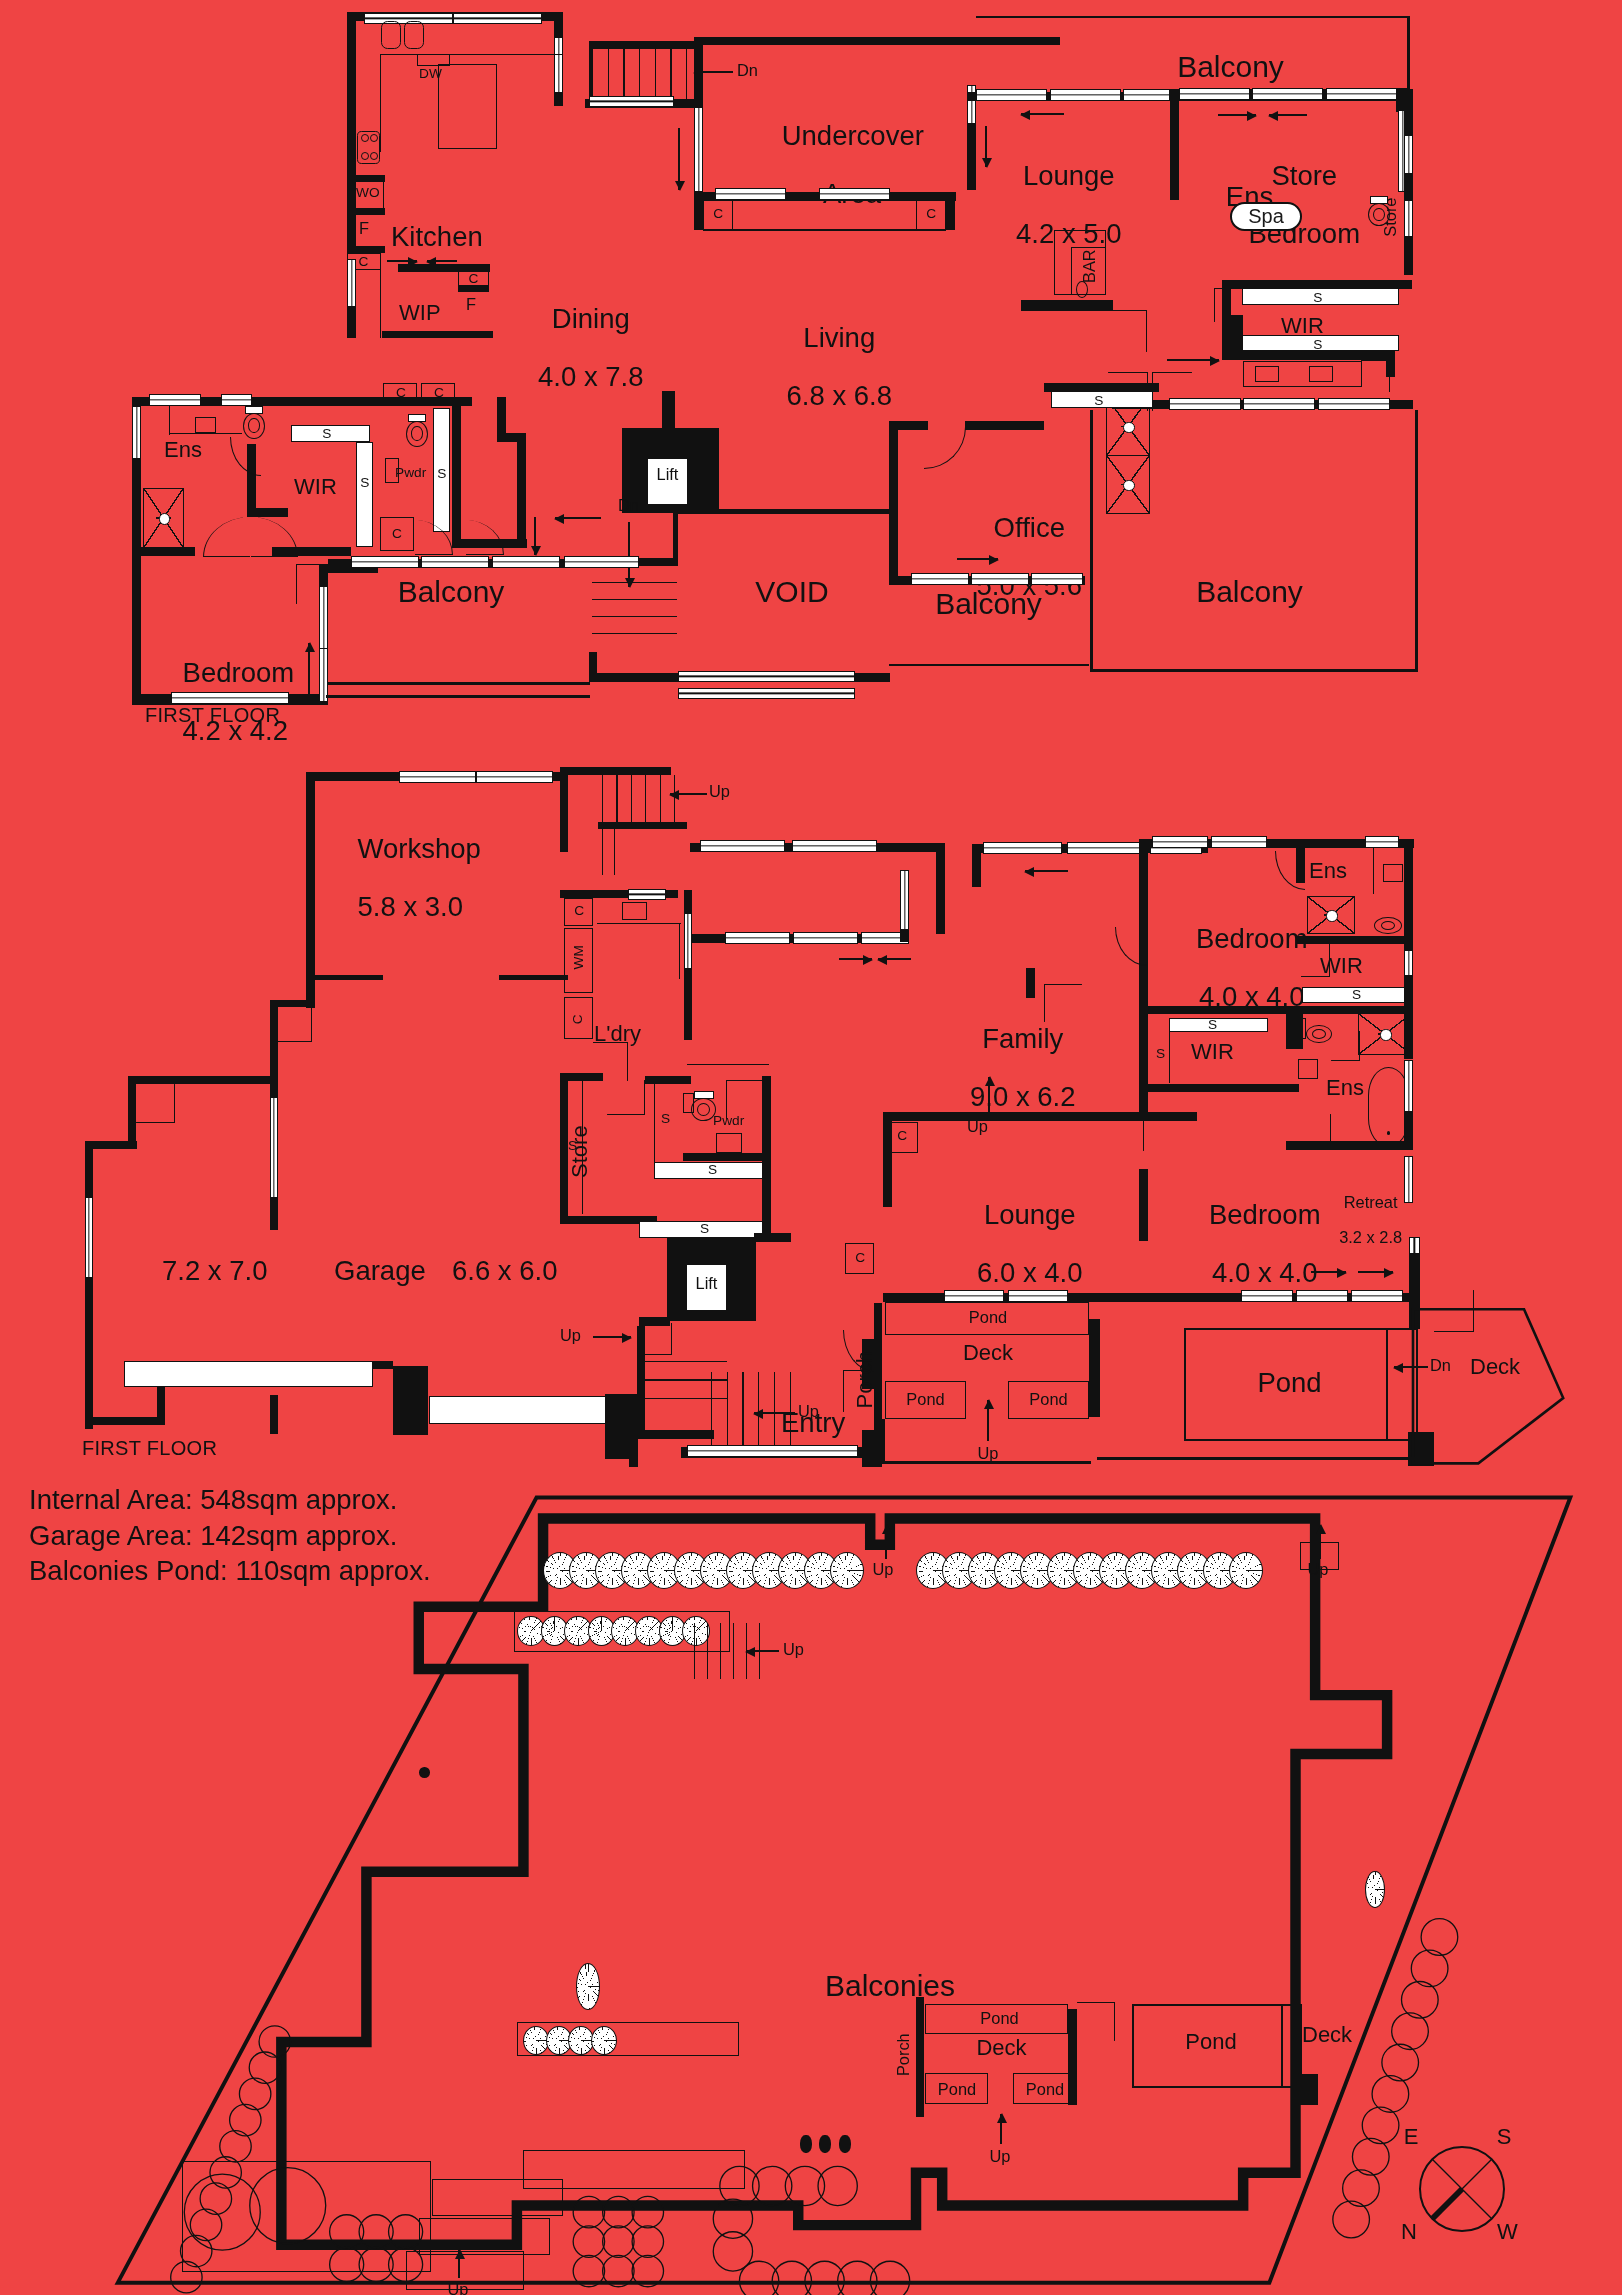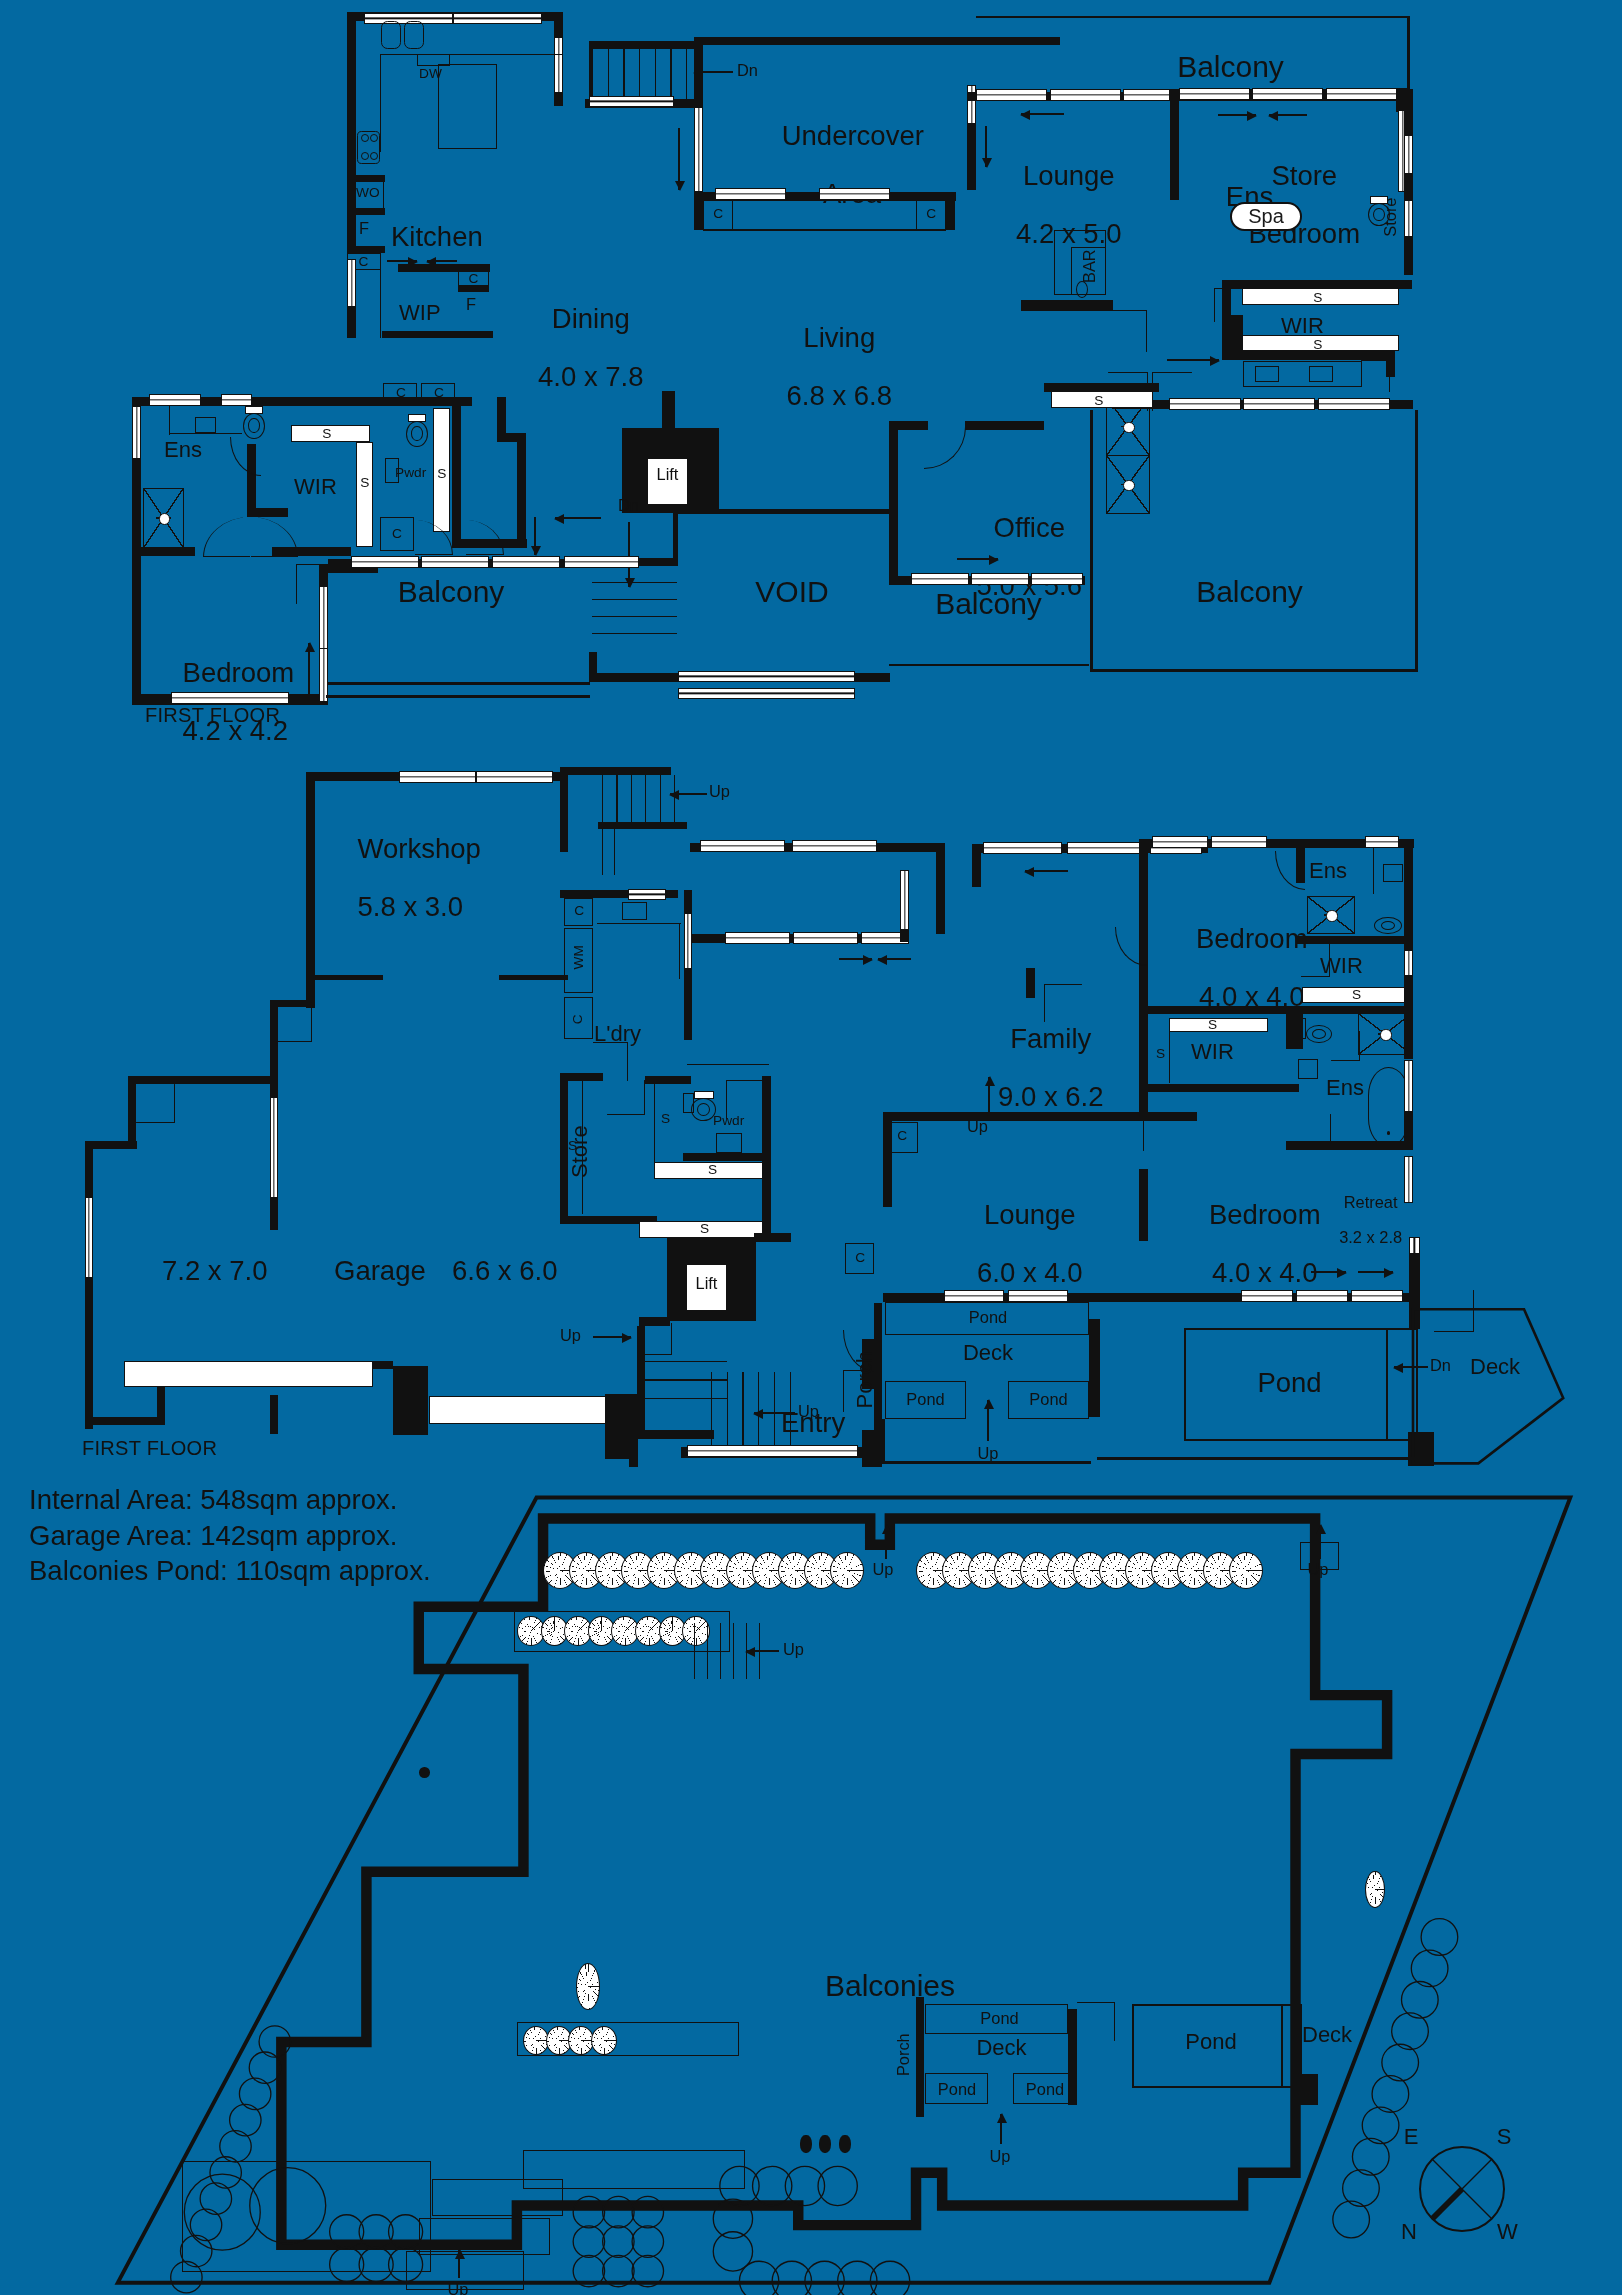--- a/index.html
+++ b/index.html
@@ -1,18 +1,18 @@
 <!DOCTYPE html>
 <html style="font-size:10.5px"><head>
 <meta charset="utf-8">
 <title>Floor Plan</title>
 <style>
   html,body{margin:0;padding:0;background:#ffffff;}
   body{font-family:"Liberation Sans", sans-serif; color:#1a1a1a;}
-  #page{position:relative;width:1622px;height:2295px;background:#0369a1;overflow:hidden;}
+  #page{position:relative;width:1622px;height:2295px;background:#ef4444;overflow:hidden;}
 
   
   .wall{position:absolute;background:#111;}
   .thin{position:absolute;background:#111;}
   .lbl{position:absolute;white-space:pre;line-height:1.06;text-align:center;color:#111;}
   .lbl.l{text-align:left;}
   .vert{transform-origin:center center;}
   .sm{font-size:16.4px;}
   .xs{font-size:13.7px;}
   .md{font-size:22px;}
@@ -484,21 +484,21 @@
   <div class="lbl xs" style="left:853px;top:1251px;width:14.4px;">C</div>
 
   <div class="wall" style="left:692px;top:934px;width:216px;height:9.2px;"></div>
   <div class="win" style="left:725px;top:932px;width:65px;height:11.8px;"></div>
   <div class="win" style="left:793px;top:932px;width:65px;height:11.8px;"></div>
   <div class="win" style="left:861px;top:932px;width:48px;height:11.8px;"></div>
   <div class="arw r" style="left:839px;top:958px;width:33px;"></div>
   <div class="arw l" style="left:878px;top:958px;width:33px;"></div>
   <div class="wall" style="left:900px;top:877px;width:9.2px;height:65px;"></div>
   <div class="winv" style="left:900px;top:870px;width:9.2px;height:60px;"></div>
-  <div class="lbl lg" style="left:944px;top:995px;width:183px;">
+  <div class="lbl lg" style="left:916px;top:995px;width:183px;">
     <span>Family</span><br>
     <span>9.0 x 6.2</span>
   </div>
 
   <div class="wall" style="left:936px;top:849px;width:9.2px;height:85px;"></div>
   <div class="wall" style="left:690px;top:843px;width:255px;height:9.2px;"></div>
   <div class="win" style="left:700px;top:840px;width:85px;height:11.8px;"></div>
   <div class="win" style="left:792px;top:840px;width:85px;height:11.8px;"></div>
   <div class="arw l" style="left:1025px;top:870px;width:43px;"></div>
   <div class="wall" style="left:972px;top:844px;width:236px;height:9.2px;"></div>

